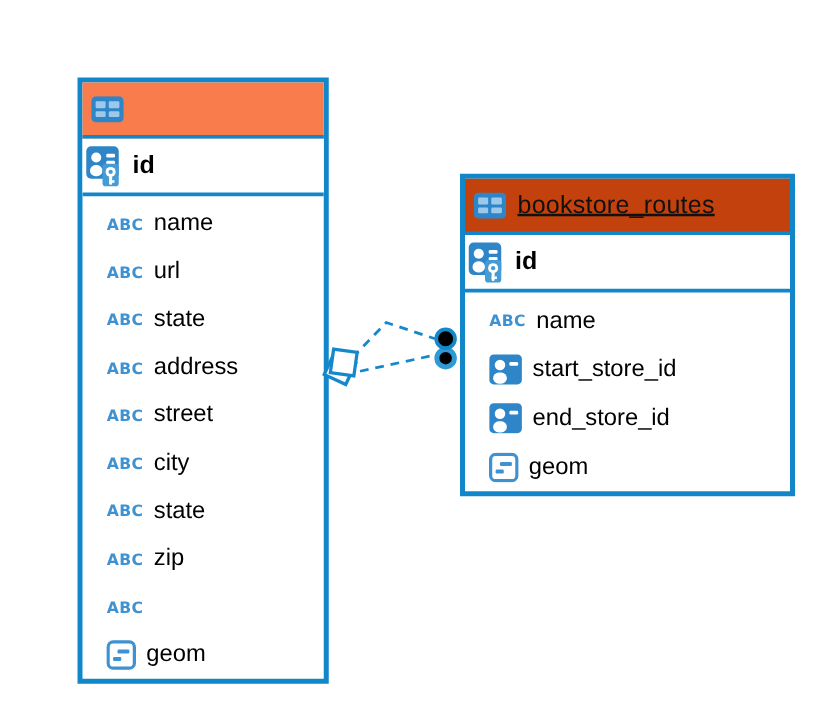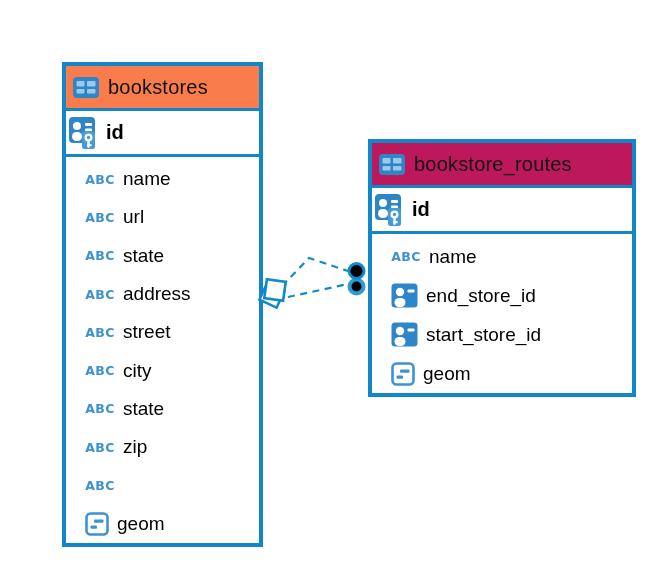--- a/index.html
+++ b/index.html
@@ -18,21 +18,21 @@
   }
   #table-bookstores{left:62px;top:62px;width:201px;height:485px;}
   #table-bookstore-routes{left:368px;top:139px;width:268px;height:258px;}
   .table-header{
     height:42px;display:flex;align-items:center;gap:9px;
     padding-left:7px;flex:none;
     border-bottom:3px solid #1187C9;
     font-size:20px;color:#111;letter-spacing:0.2px;
   }
   #table-bookstores .table-header{background:#F97C4D;}
-  #table-bookstore-routes .table-header{background:#be185d;}
+  #table-bookstore-routes .table-header{background:#c2410c;text-decoration:underline;}
   .pk-row{
     height:43px;display:flex;align-items:center;gap:8px;
     padding-left:2px;flex:none;background:#fff;
     border-bottom:3px solid #1187C9;
   }
   .pk-name{font-size:20px;font-weight:bold;color:#000;}
   .fields{display:flex;flex-direction:column;flex:1;padding-top:3px;margin-left:12px;}
   .field-row{
     display:flex;align-items:center;gap:8px;padding-left:7px;
     font-size:19px;color:#000;flex:1;
@@ -52,21 +52,20 @@
 
 <div class="table-node" id="table-bookstores">
   <div class="table-header">
     <svg class="type-icon" width="26" height="21" viewBox="0 0 26 21">
       <rect x="0" y="0" width="26" height="21" rx="4" fill="#2E86C8"></rect>
       <rect x="3.5" y="4" width="8" height="5.5" rx="1" fill="#9CC9EA"></rect>
       <rect x="14" y="4" width="8.5" height="5.5" rx="1" fill="#9CC9EA"></rect>
       <rect x="3.5" y="12" width="8" height="4.5" rx="1" fill="#9CC9EA"></rect>
       <rect x="14" y="12" width="8.5" height="4.5" rx="1" fill="#9CC9EA"></rect>
     </svg>
-    <span>bookstores</span>
   </div>
 
   <div class="pk-row">
     <svg class="type-icon" width="30" height="35" viewBox="0 0 30 35">
       <rect x="1" y="2" width="26" height="26" rx="4" fill="#2E86C8"></rect>
       <circle cx="9" cy="11" r="4" fill="#fff"></circle>
       <rect x="4" y="17" width="10" height="9" rx="4.5" fill="#fff"></rect>
       <rect x="17" y="8" width="7" height="3" rx="1" fill="#fff"></rect>
       <rect x="17" y="13.5" width="7" height="3" rx="1" fill="#fff"></rect>
       <rect x="14" y="16" width="13" height="18" rx="2.5" fill="#459BD6"></rect>
@@ -158,30 +157,30 @@
       <span class="type-icon abc">ABC</span>
       <span class="field-name">name</span>
     </div>
     <div class="field-row">
       <svg class="type-icon" width="27" height="25" viewBox="0 0 27 25">
         <rect x="0.5" y="0.5" width="26" height="24" rx="3.5" fill="#2E86C8"></rect>
         <circle cx="9" cy="9" r="4.2" fill="#fff"></circle>
         <rect x="3.5" y="15" width="11" height="9" rx="4.5" fill="#fff"></rect>
         <rect x="16.5" y="6.5" width="7" height="3" rx="1" fill="#fff"></rect>
       </svg>
-      <span class="field-name">end_store_id</span>
+      <span class="field-name">start_store_id</span>
     </div>
     <div class="field-row">
       <svg class="type-icon" width="27" height="25" viewBox="0 0 27 25">
         <rect x="0.5" y="0.5" width="26" height="24" rx="3.5" fill="#2E86C8"></rect>
         <circle cx="9" cy="9" r="4.2" fill="#fff"></circle>
         <rect x="3.5" y="15" width="11" height="9" rx="4.5" fill="#fff"></rect>
         <rect x="16.5" y="6.5" width="7" height="3" rx="1" fill="#fff"></rect>
       </svg>
-      <span class="field-name">start_store_id</span>
+      <span class="field-name">end_store_id</span>
     </div>
     <div class="field-row">
       <svg class="type-icon" width="24" height="24" viewBox="0 0 24 24">
         <rect x="1.5" y="1.5" width="21" height="21" rx="4" fill="#fff" stroke="#3E92D1" stroke-width="2.6"></rect>
         <rect x="9" y="7.5" width="9.5" height="3.2" rx="1" fill="#3E92D1"></rect>
         <rect x="5.5" y="13.5" width="6.5" height="3.2" rx="1" fill="#3E92D1"></rect>
       </svg>
       <span class="field-name">geom</span>
     </div>
   </div>

